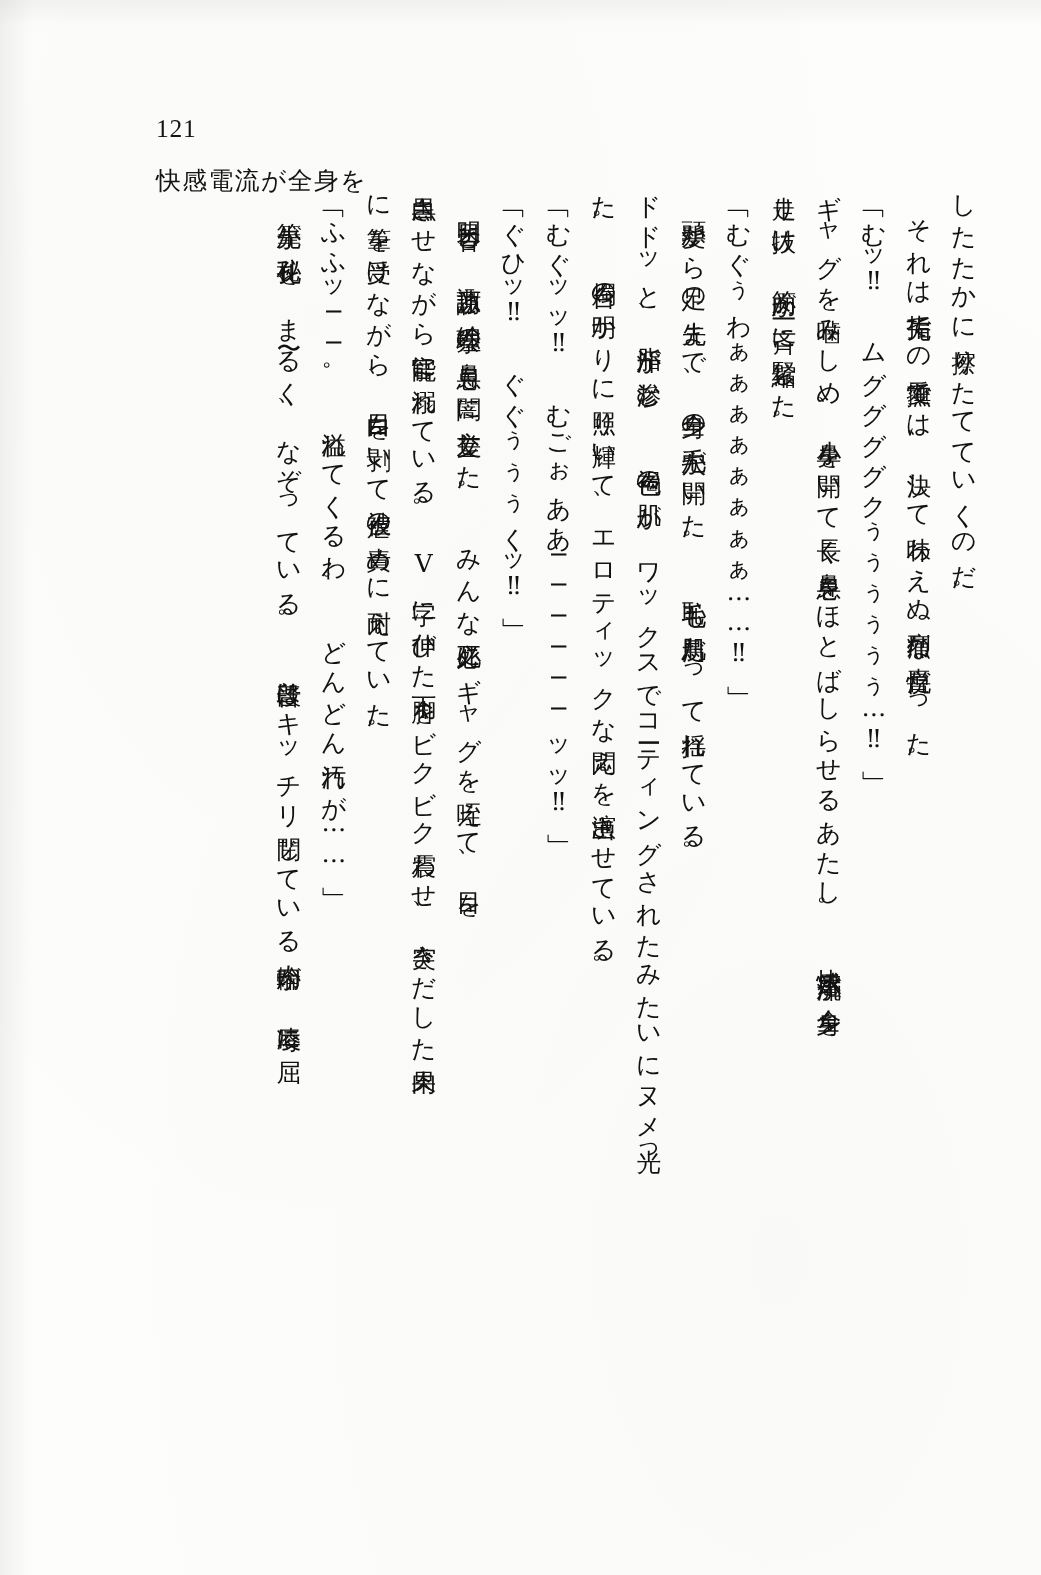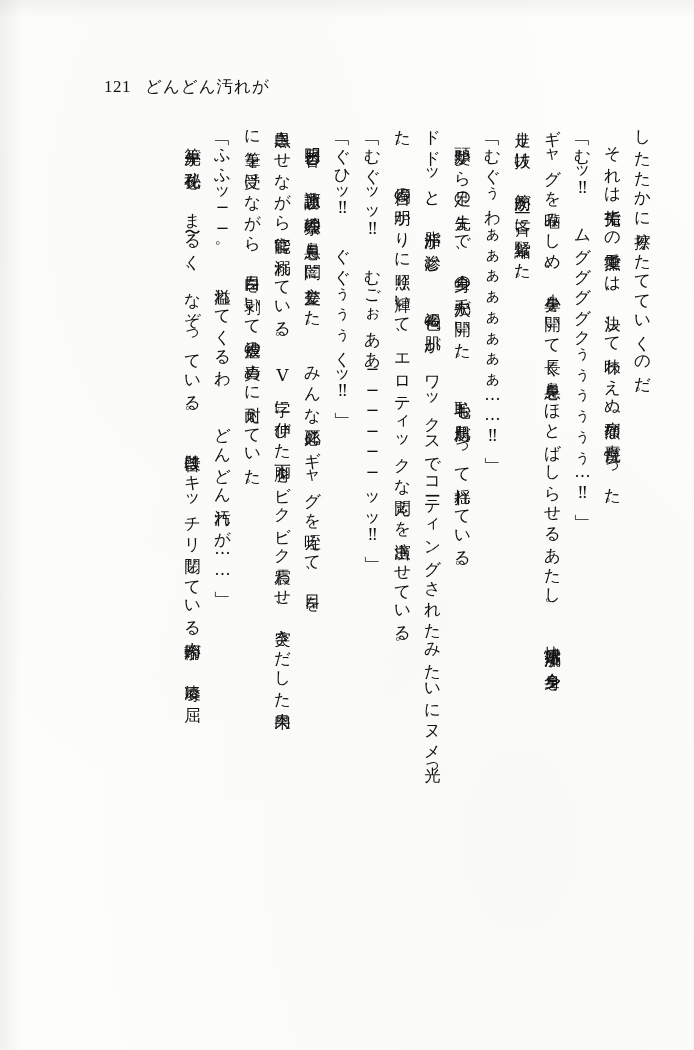--- a/index.html
+++ b/index.html
@@ -35,20 +35,21 @@
 
   
   .header {
     position: absolute;
     top: 76px;
     left: 104px;
     display: flex;
     align-items: baseline;
     gap: 14px;
     font-family: "Liberation Serif", "DejaVu Serif", serif;
+    flex-direction: column;
   }
   .folio {
     font-size: 17px;
     letter-spacing: 0.5px;
     color: #141414;
   }
   .running-title {
     font-size: 16.5px;
     letter-spacing: 1px;
     color: #141414;
@@ -107,21 +108,21 @@
 </head>
 <body>
 
 <div class="page">
 
   <div class="edge-top"></div>
   <div class="edge-left"></div>
 
   <div class="header">
     <span class="folio">121</span>
-    <span class="running-title">どんどん汚れが</span>
+    <span class="running-title">快感電流が全身を</span>
   </div>
 
   <div class="body-area">
       <div class="vline">したたかに擦りたてていくのだ。</div>
       <div class="vline indent">それは指先での愛撫では、決して味わえぬ痛烈な喜悦だった。</div>
       <div class="vline indent">「むッ‼　ムググググクぅぅぅぅぅぅ…‼」</div>
       <div class="vline">ギャグを噛みしめ、小鼻を開いて長く鼻息をほとばしらせるあたし。　快感電流が全身を</div>
       <div class="vline">走り抜け、筋肉が一斉に緊縮した。</div>
       <div class="vline indent">「むぐぅわぁぁぁぁぁぁぁぁ……‼」</div>
       <div class="vline indent">頭髪から足の先まで、全身の毛穴が開いた。　恥毛も鳥肌だって揺れている。</div>

